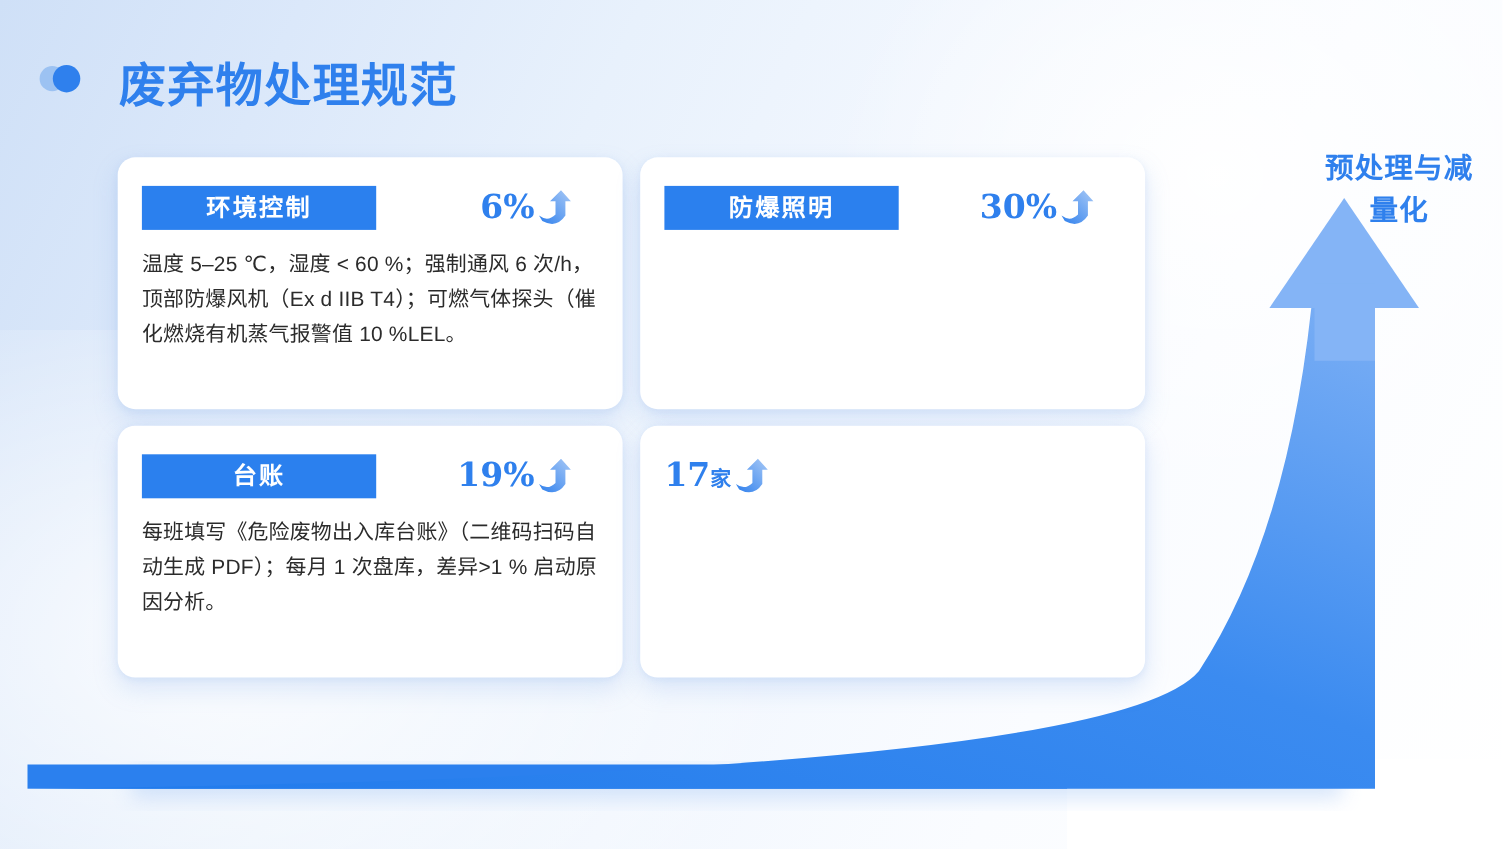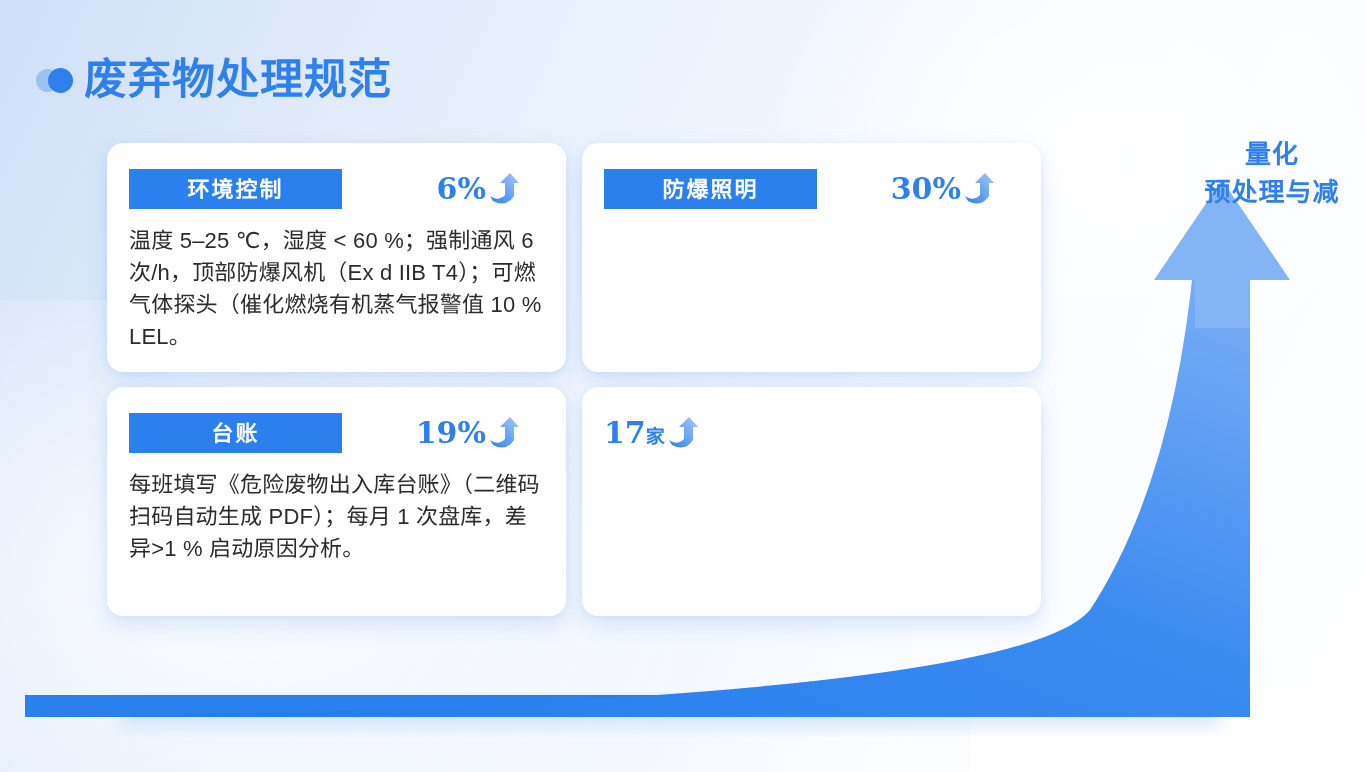--- a/index.html
+++ b/index.html
@@ -59,22 +59,22 @@
     height: 82px;
     background: #ffffff;
   }
 
   
   .title-row {
     position: absolute;
     left: 36px;
     top: 58px;
     display: flex;
-    align-items: center;
-    gap: 4px;
+    align-items: flex-start;
+    gap: 28px;
   }
   .title-dots {
     position: relative;
     width: 44px;
     height: 26px;
     flex: 0 0 auto;
   }
   .title-dots .dot-back {
     position: absolute;
     left: 0;
@@ -162,21 +162,21 @@
     font-weight: 700;
   }
   .metric-arrow {
     width: 36px;
     height: 36px;
     flex: 0 0 auto;
     margin-left: -2px;
   }
   .card-body {
     margin-top: 14px;
-    font-size: 22px;
+    font-size: 19px;
     line-height: 32px;
     color: #2b2b2b;
     letter-spacing: 0.2px;
     word-break: break-all;
   }
 
   
   .arrow-label {
     position: absolute;
     left: 1192px;
@@ -307,17 +307,17 @@
           <svg class="metric-arrow" viewBox="0 0 36 36">
             <path d="M4 25 Q 12 31 19 24 L 19 12 L 14 12 L 24 2 L 33 12 L 28 12 L 28 25 Q 20 37 7 30 Z" fill="url(#ma1)"></path>
           </svg>
         </div>
       </div>
     </div>
 
   </div>
 
   <div class="arrow-label">
+    <div>预处理与减</div>
     <div>量化</div>
-    <div>预处理与减</div>
   </div>
 
 </div>
 
 </body></html>

